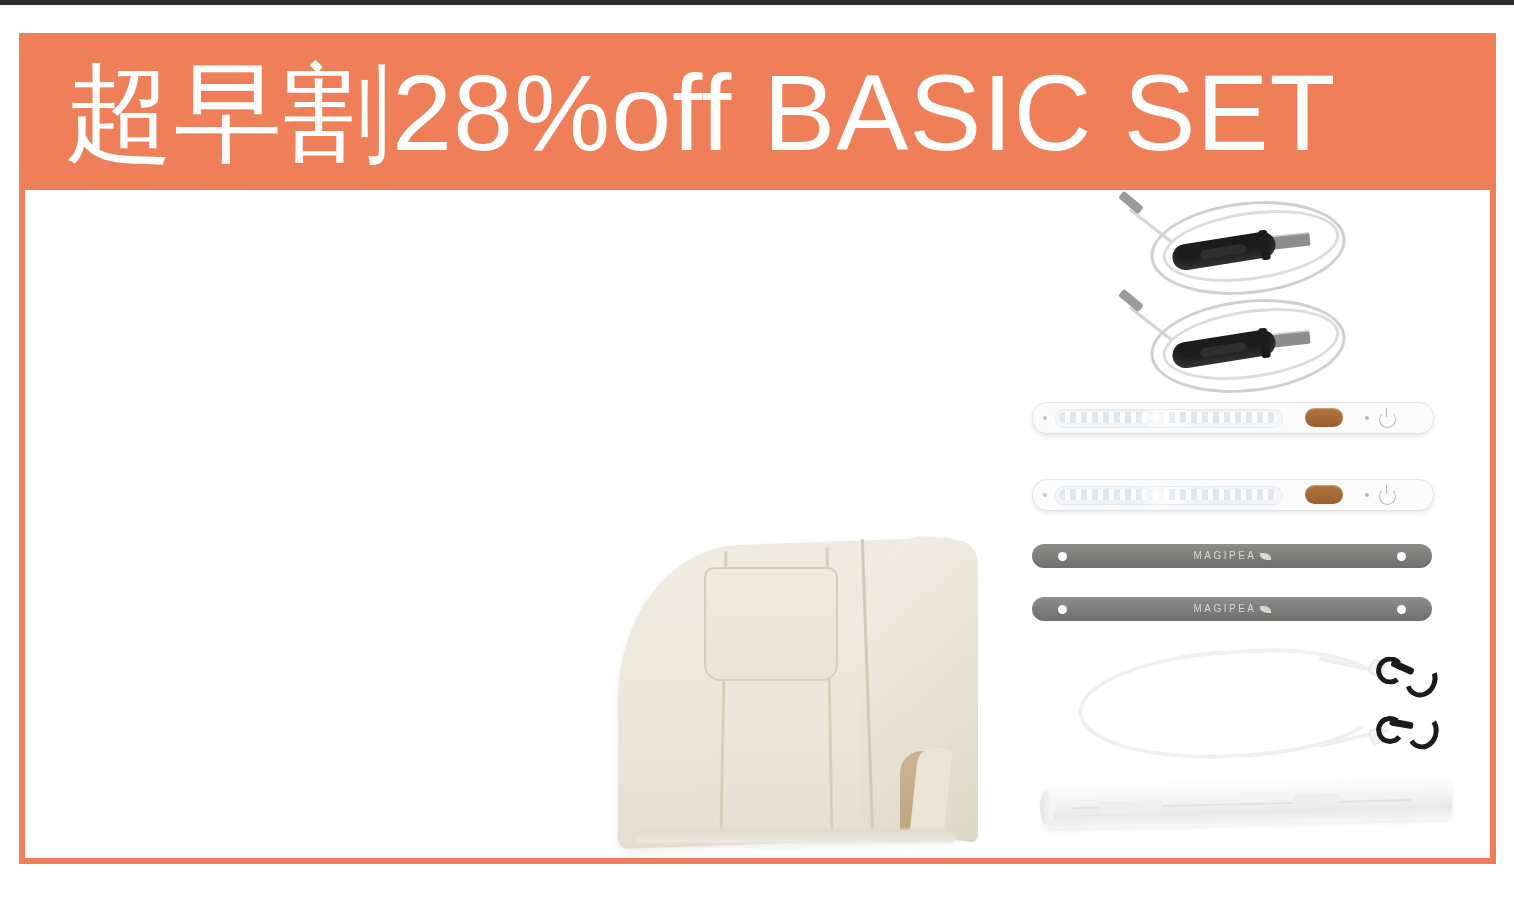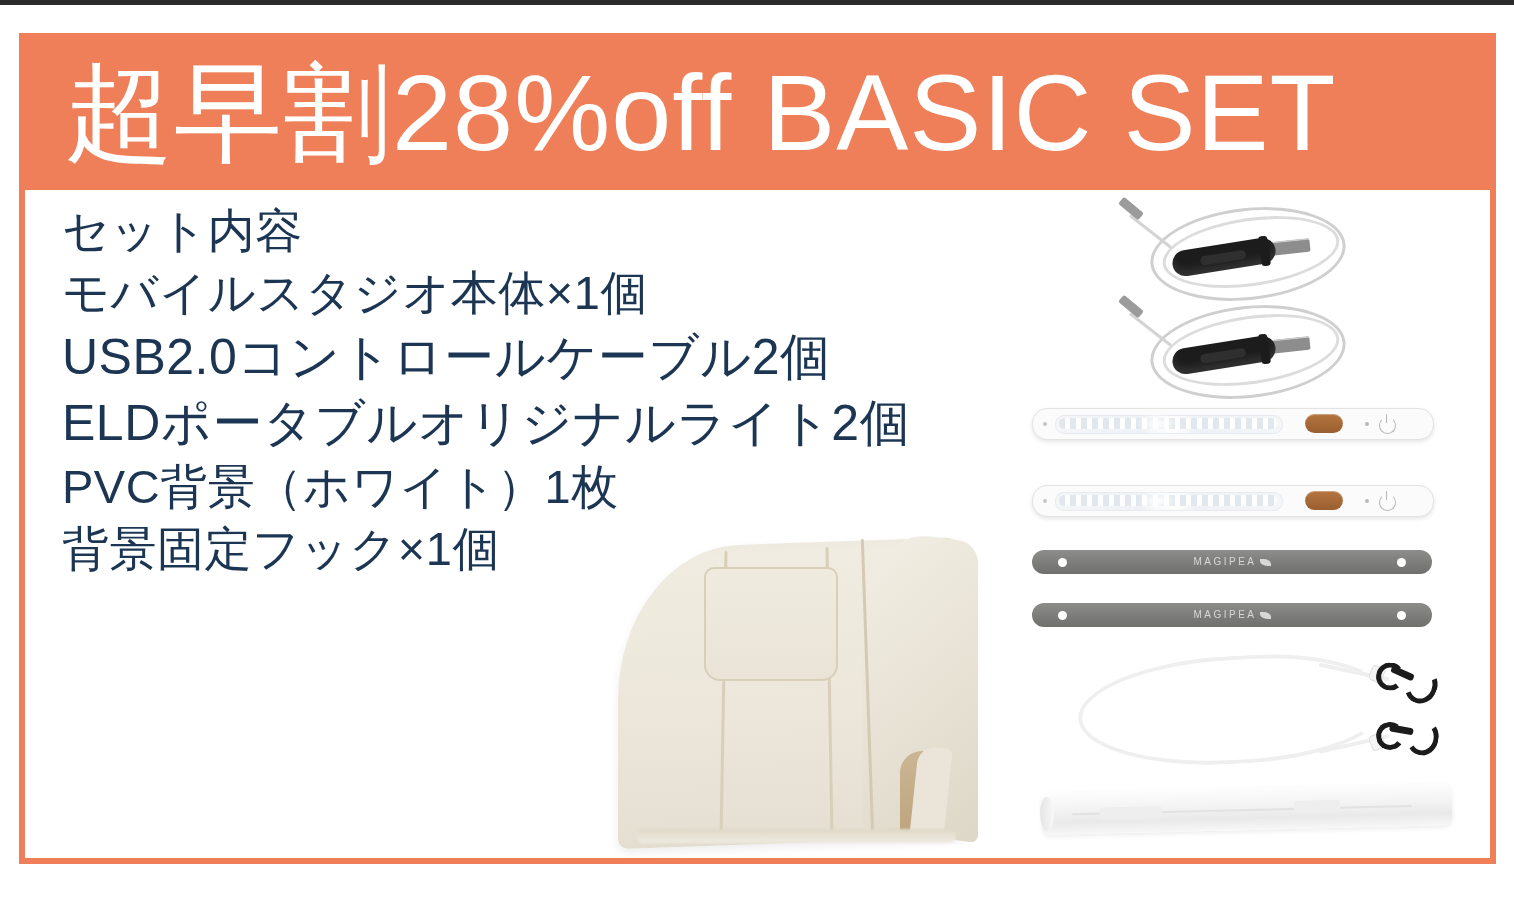--- a/index.html
+++ b/index.html
@@ -21,21 +21,21 @@
       font-size:108px;font-weight:300;letter-spacing:1px;line-height:1;
       white-space:nowrap;font-family:"Liberation Sans",sans-serif;margin-left:25px;}
 
   
   .spec-list{position:absolute;left:62px;top:200px;width:960px;color:#1b3553;}
   .spec-line{font-size:47px;line-height:1.32;letter-spacing:0.5px;white-space:nowrap;
              font-weight:400;font-family:"Liberation Sans",sans-serif;}
   .spec-line.sz-lg{font-size:50px;}
 
   
-  .products{position:absolute;left:1020px;top:200px;width:470px;height:660px;}
+  .products{position:absolute;left:1020px;top:194px;width:470px;height:660px;}
 
   
   .cable{position:absolute;width:250px;height:105px;}
   .cable .loop{position:absolute;left:40px;top:8px;width:190px;height:86px;
      border:3px solid #cfcfcf;border-radius:50%/50%;transform:rotate(-6deg);background:transparent;}
   .cable .loop2{position:absolute;left:52px;top:18px;width:172px;height:62px;
      border:3px solid #dcdcdc;border-radius:50%/50%;transform:rotate(-8deg);}
   .cable .lead{position:absolute;left:20px;top:14px;width:52px;height:3px;background:#d4d4d4;
      transform:rotate(38deg);transform-origin:left center;}
   .cable .plugA{position:absolute;left:8px;top:4px;width:26px;height:9px;background:#9b9b9b;
@@ -143,28 +143,20 @@
 
 <div class="poster">
 
   <div class="top-edge"></div>
 
   <div class="frame"></div>
 
   <div class="header-band"></div>
   <div class="header-title">超早割28%off  BASIC SET</div>
 
-  <div class="spec-list">
-    <div class="spec-line">セット内容</div>
-    <div class="spec-line">モバイルスタジオ本体×1個</div>
-    <div class="spec-line sz-lg">USB2.0コントロールケーブル2個</div>
-    <div class="spec-line sz-lg">ELDポータブルオリジナルライト2個</div>
-    <div class="spec-line">PVC背景（ホワイト）1枚</div>
-    <div class="spec-line">背景固定フック×1個</div>
-  </div>
 
   <div class="tent">
     <div class="body"></div>
     <div class="sideface"></div>
     <div class="vent"></div>
     <div class="ventmask"></div>
     <div class="seam1"></div>
     <div class="seam2"></div>
     <div class="seam3"></div>
     <div class="flap"></div>

